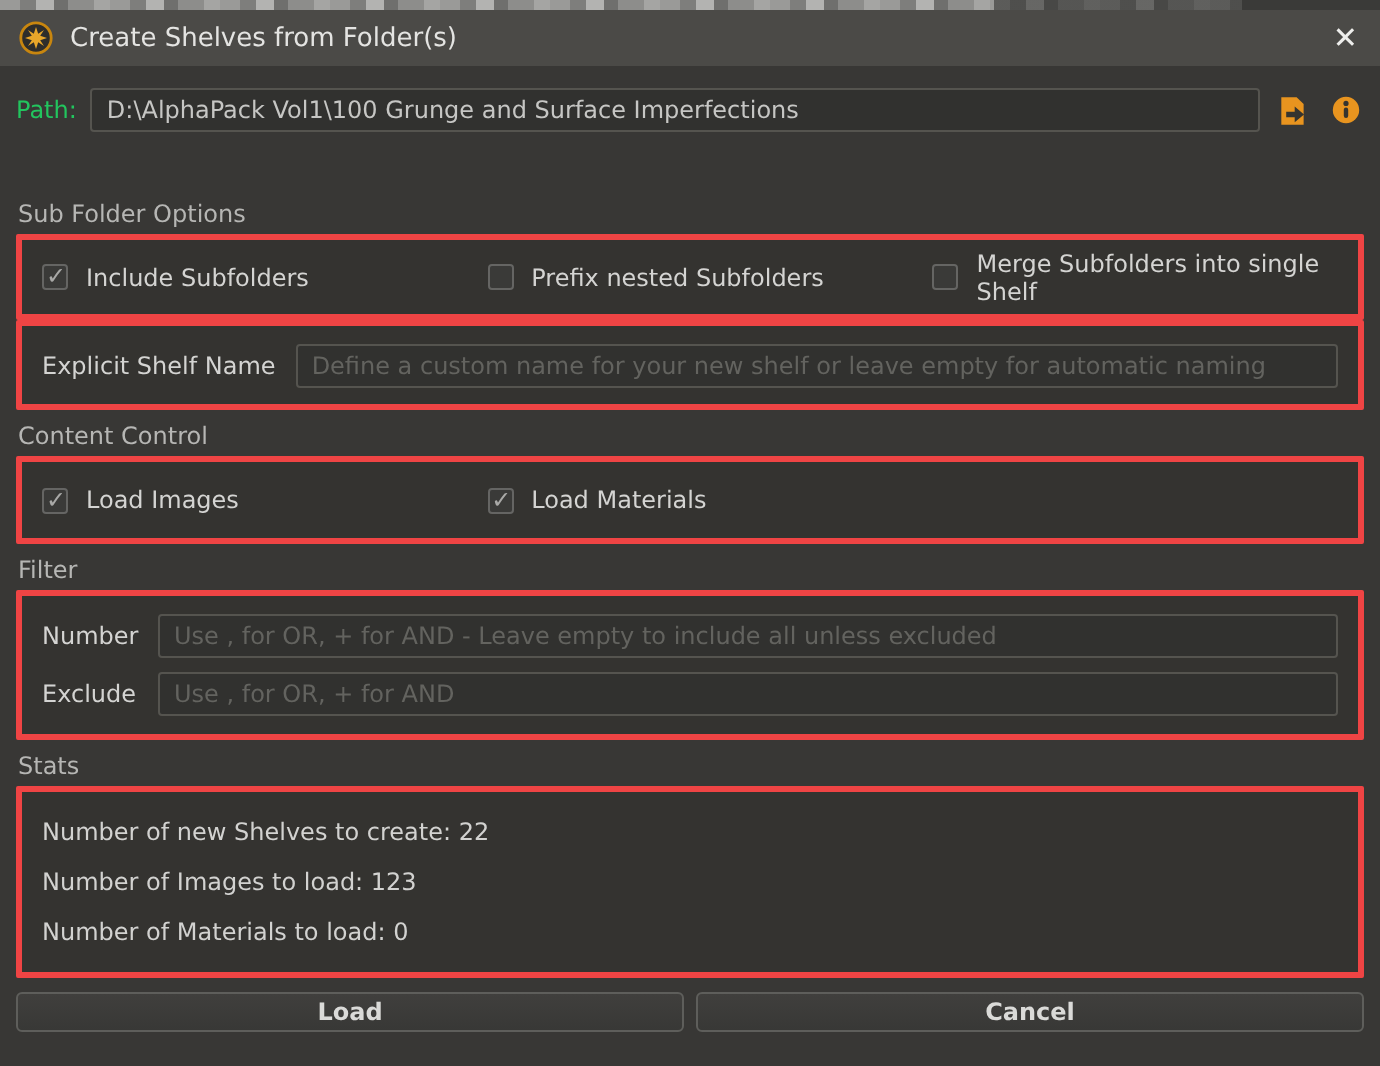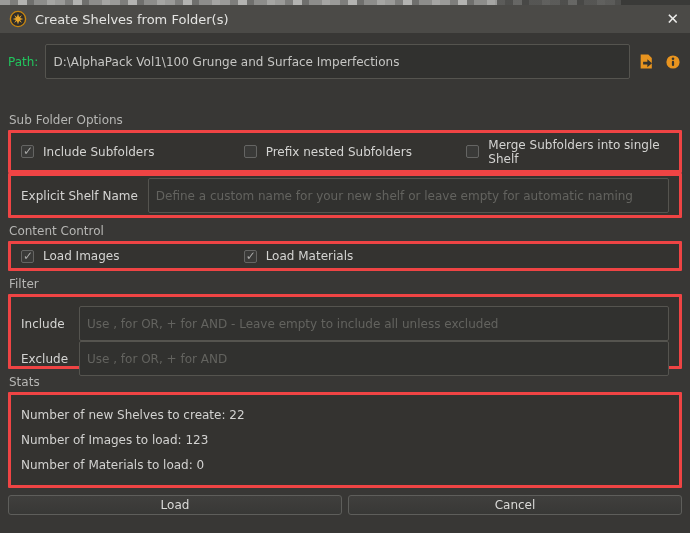--- a/index.html
+++ b/index.html
@@ -11,48 +11,48 @@
       linear-gradient(90deg, rgba(0,0,0,0) 0 72%, rgba(40,40,38,.55) 72% 90%, #3a3a38 90% 100%),
       repeating-linear-gradient(90deg,#9a9a98 0 10px,#7e7e7c 10px 18px,#b3b3b1 18px 27px,#6f6f6d 27px 34px,#8d8d8b 34px 47px,#a5a5a3 47px 55px);}
   .titlebar{height:28px;background:#4b4a47;display:flex;align-items:center;padding:0 9px;gap:8px;}
   .app-icon{width:18px;height:18px;flex:0 0 18px;display:flex;align-items:center;justify-content:center;}
   .title{flex:1;color:#e4e4e2;font-size:13px;}
   .close{color:#eeeeec;font-size:15px;line-height:15px;cursor:pointer;padding:0 2px;}
 
   .path-row{display:flex;align-items:center;margin:11px 8px 0;gap:7px;}
   .path-row label{color:#22c55e;font-size:12px;}
   input.text{flex:1;background:#31312f;border:1px solid #55544f;border-radius:2px;color:#c6c6c4;
-    font-size:12px;height:35px;padding:0 7px;outline:none;}
+    font-size:12px;height:22px;padding:0 7px;outline:none;}
   input.text::placeholder{color:#63635f;opacity:1;}
   .icon-btn{width:19px;height:19px;display:flex;align-items:center;justify-content:center;cursor:pointer;}
 
   .section-header{color:#b6b6b4;font-size:12px;line-height:15px;margin:6px 9px 2px;}
   .section-header.first{margin-top:34px;}
   .panel{margin:0 8px;border:3px solid #ef4444;background:#343330;border-radius:1px;}
 
   .cols{display:flex;align-items:center;height:43px;}
   .col{width:33.33%;display:flex;align-items:center;gap:9px;padding-left:10px;}
   .checkbox{width:13px;height:13px;flex:0 0 13px;background:#3a3a38;border:1px solid #656563;
     border-radius:2px;position:relative;cursor:pointer;}
   .checkbox[data-checked="true"]::after{content:"✓";position:absolute;left:1px;top:-2px;
     font-size:12px;font-weight:bold;color:#a9a9a7;}
   .cb-label{color:#d4d4d2;font-size:12px;}
 
   .field-row{display:flex;align-items:center;gap:10px;}
   .panel.shelf{height:45px;display:flex;align-items:center;padding:0 10px;gap:10px;}
   .panel.shelf .flabel{color:#d4d4d2;font-size:12px;white-space:nowrap;}
-  .panel.content{height:30px;}
+  .panel.content{height:44px;}
   .panel.filter{height:75px;padding:9px 10px;display:flex;flex-direction:column;justify-content:space-between;}
   .panel.filter .flabel{color:#d4d4d2;font-size:12px;width:48px;flex:0 0 48px;}
   .panel.stats{height:96px;padding:5px 10px;display:flex;flex-direction:column;justify-content:center;gap:4px;}
   .stat-line{color:#d2d2d0;font-size:12px;line-height:21px;}
 
   .button-row{display:flex;gap:6px;margin:7px 8px 0;}
   .btn{flex:1;height:20px;background:linear-gradient(#403f3d,#383836);border:1px solid #5e5e5b;
-    border-radius:3px;color:#dadad8;font-size:12px;display:flex;align-items:center;justify-content:center;cursor:pointer;}
+    border-radius:3px;color:#dadad8;font-size:12px;display:flex;align-items:center;justify-content:center;cursor:pointer;font-weight:bold;}
 </style>
 </head>
 <body>
 
 <div class="screen">
   <div class="bg-strip"></div>
 
   <div class="titlebar">
     <span class="app-icon">
       <svg width="18" height="18" viewBox="0 0 18 18">
@@ -111,21 +111,21 @@
     </div>
     <div class="col">
       <span class="checkbox" data-checked="true"></span>
       <span class="cb-label">Load Materials</span>
     </div>
   </div>
 
   <div class="section-header">Filter</div>
   <div class="panel filter">
     <div class="field-row">
-      <span class="flabel">Include</span>
+      <span class="flabel">Number</span>
       <input class="text" type="text" placeholder="Use , for OR, + for AND - Leave empty to include all unless excluded" style="">
     </div>
     <div class="field-row">
       <span class="flabel">Exclude</span>
       <input class="text" type="text" placeholder="Use , for OR, + for AND" style="">
     </div>
   </div>
 
   <div class="section-header">Stats</div>
   <div class="panel stats">

